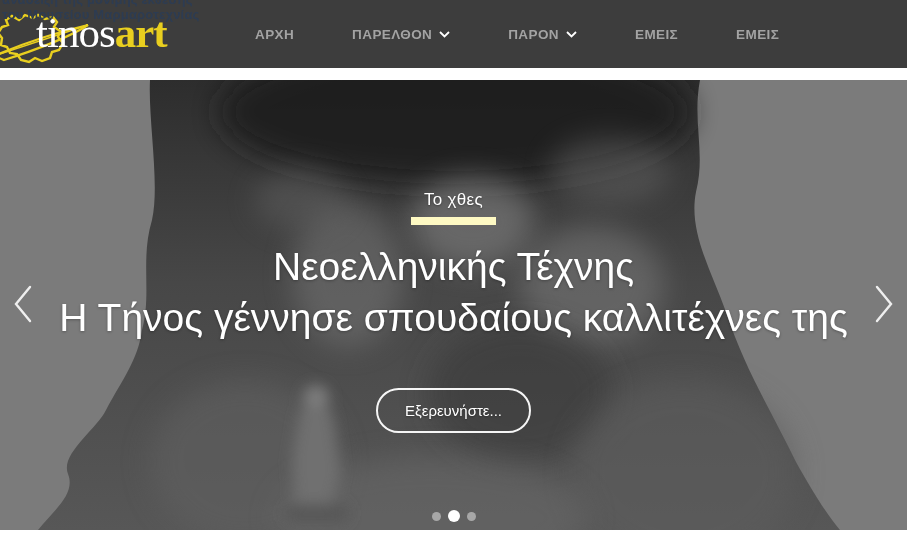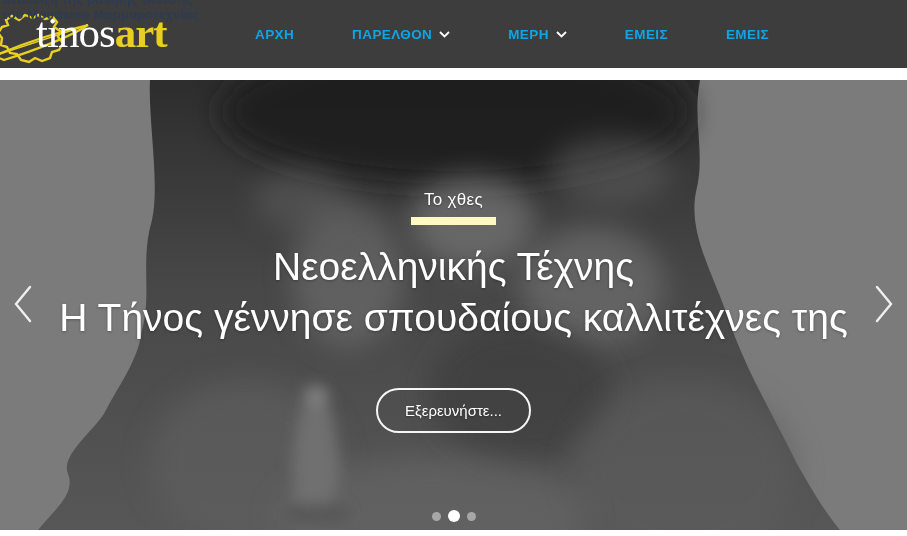--- a/index.html
+++ b/index.html
@@ -10,21 +10,21 @@
   .site-header{position:absolute;left:0;top:0;width:907px;height:68px;background:#3d3d3d;z-index:5;}
   .brand{position:absolute;left:0;top:0;height:68px;width:260px;}
   .tagline{position:absolute;left:2px;top:-7px;z-index:3;color:#2d3c52;font-weight:700;
            font-size:13px;line-height:14.5px;white-space:nowrap;letter-spacing:.2px;}
   .logo-island{position:absolute;left:-8px;top:6px;z-index:1;}
   .logo-text{position:absolute;left:36px;top:10px;z-index:2;font-family:"Liberation Serif",serif;
              font-size:43px;line-height:46px;letter-spacing:-1px;color:#ffffff;font-weight:400;}
   .logo-text .accent{color:#e9cf1f;font-weight:bold;}
 
   .main-nav{position:absolute;left:255px;top:0;height:68px;display:flex;align-items:center;gap:58px;}
-  .nav-item{display:flex;align-items:center;gap:7px;color:#0ea5e9;font-size:13.5px;font-weight:700;
+  .nav-item{display:flex;align-items:center;gap:7px;color:#a3a3a3;font-size:13.5px;font-weight:700;
             letter-spacing:.4px;cursor:pointer;white-space:nowrap;}
   .nav-item svg{display:block;}
 
   
   .hero{position:absolute;left:0;top:80px;width:907px;height:450px;background:#7b7b7b;overflow:hidden;}
   .hero-art{position:absolute;left:0;top:0;width:100%;height:100%;}
 
   .slide-content{position:absolute;left:0;right:0;top:110px;text-align:center;color:#ffffff;z-index:3;}
   .kicker{display:inline-block;font-size:17px;letter-spacing:.3px;padding:0 13px 7px 13px;
           border-bottom:8px solid #fef9c3;text-shadow:0 1px 2px rgba(0,0,0,.35);}
@@ -68,21 +68,21 @@
       <div class="nav-item">
         <span>ΑΡΧΗ</span>
       </div>
       <div class="nav-item">
         <span>ΠΑΡΕΛΘΟΝ</span>
         <svg width="11" height="7" viewBox="0 0 11 7">
           <polyline points="1,1 5.5,5.5 10,1" fill="none" stroke="#ffffff" stroke-width="1.8"></polyline>
         </svg>
       </div>
       <div class="nav-item">
-        <span>ΜΕΡΗ</span>
+        <span>ΠΑΡΟΝ</span>
         <svg width="11" height="7" viewBox="0 0 11 7">
           <polyline points="1,1 5.5,5.5 10,1" fill="none" stroke="#ffffff" stroke-width="1.8"></polyline>
         </svg>
       </div>
       <div class="nav-item">
         <span>ΕΜΕΙΣ</span>
       </div>
       <div class="nav-item">
         <span>ΕΜΕΙΣ</span>
       </div>

